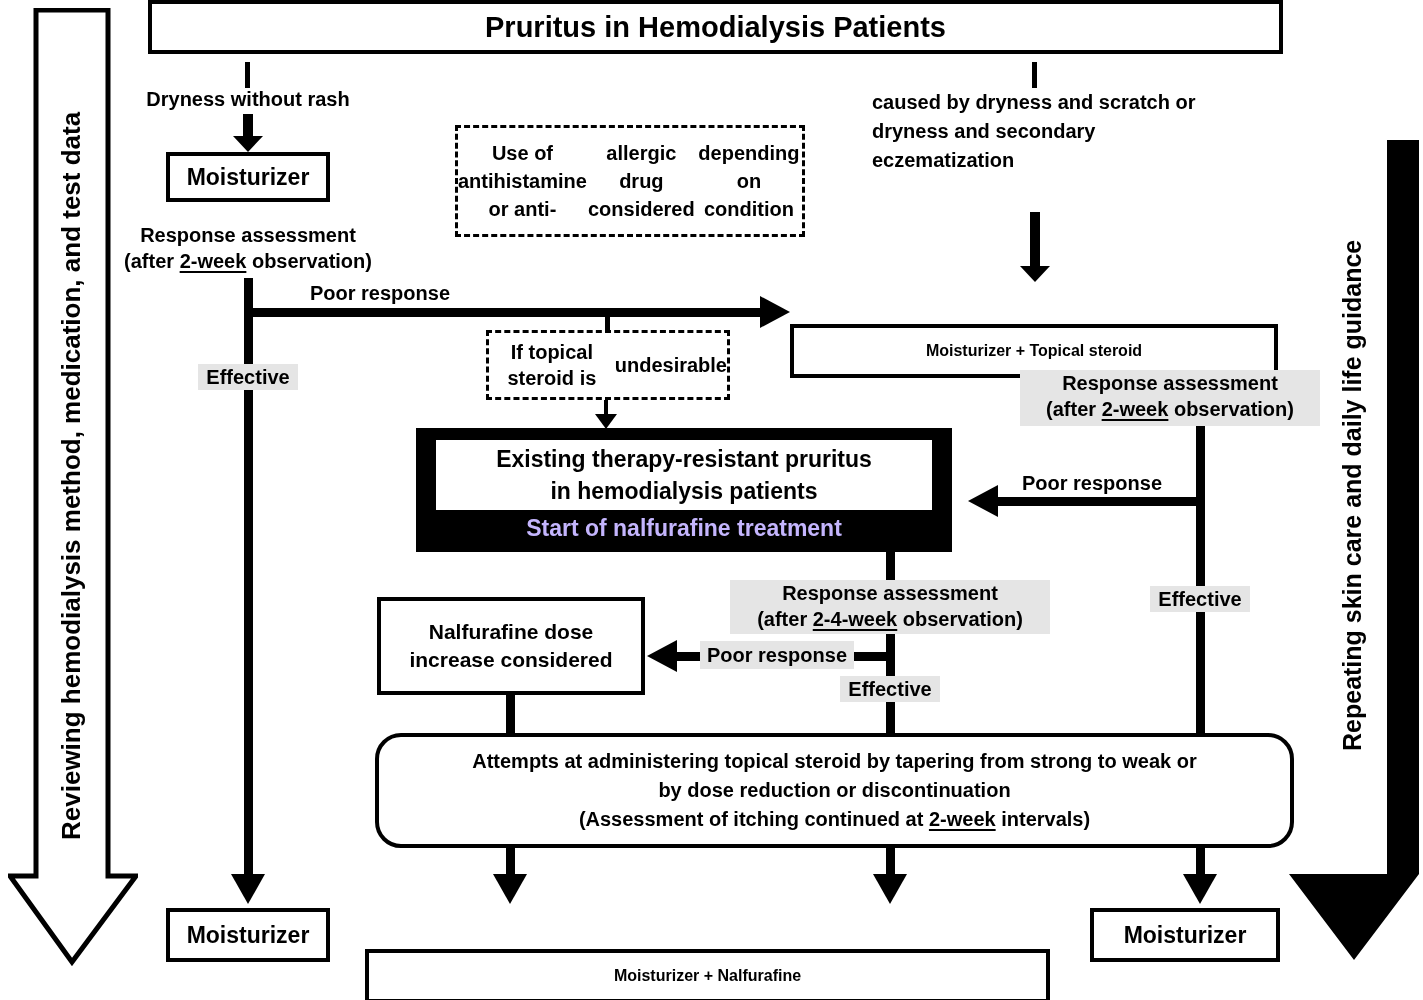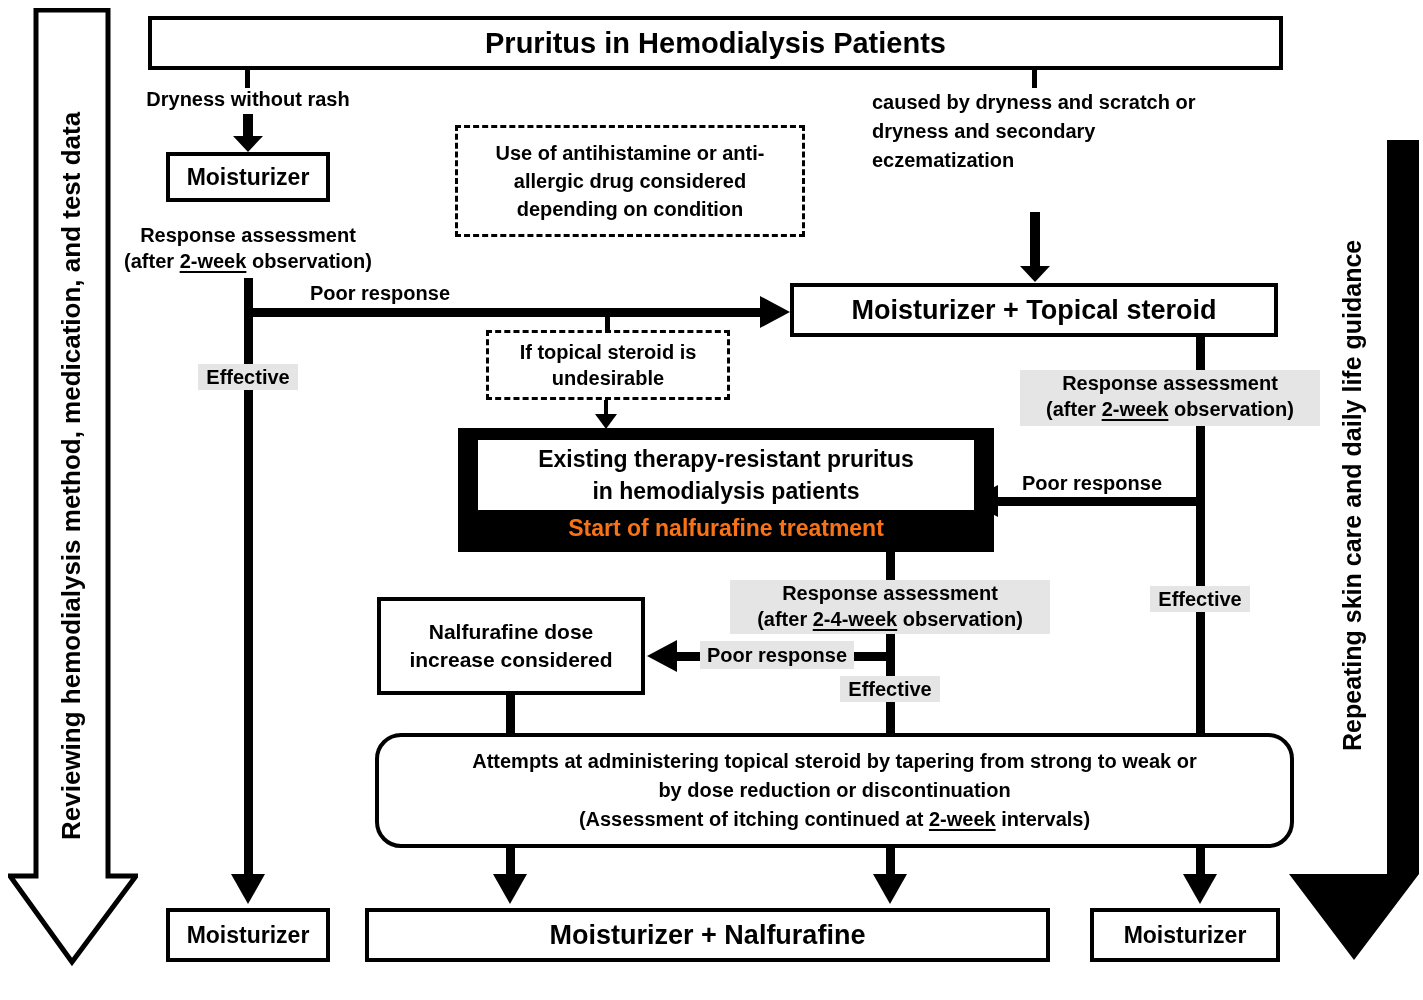--- a/index.html
+++ b/index.html
@@ -1,44 +1,44 @@
 <!DOCTYPE html>
 <html><head>
 <meta charset="utf-8">
 <style>
   * { margin:0; padding:0; box-sizing:border-box; }
   html,body { background:#fff; }
   body { font-family:"Liberation Sans", sans-serif; }
   .stage { position:relative; width:1423px; height:1000px; background:#fff; color:#000; font-weight:bold; overflow:hidden; }
   .abs { position:absolute; }
   .box { border:4px solid #000; background:#fff; display:flex; flex-direction:column; align-items:center; justify-content:center; text-align:center; z-index:2; }
-  .dashedbox { border:3px dashed #000; background:#fff; display:flex; flex-direction:column; align-items:center; justify-content:center; text-align:center; z-index:2; }
+  .dashedbox { border:3px dashed #000; background:#fff; display:flex; flex-direction:row; align-items:center; justify-content:center; text-align:center; z-index:2; }
   .vline { background:#000; z-index:1; }
   .hline { background:#000; z-index:1; }
   .chip { background:#e5e5e5; z-index:3; display:flex; align-items:center; justify-content:center; text-align:center; }
   .label { z-index:3; text-align:center; }
   .ah-down { width:0; height:0; border-left:17px solid transparent; border-right:17px solid transparent; border-top:30px solid #000; z-index:1; }
   .ah-down-sm { width:0; height:0; border-left:15px solid transparent; border-right:15px solid transparent; border-top:16px solid #000; z-index:1; }
   .ah-down-xs { width:0; height:0; border-left:11px solid transparent; border-right:11px solid transparent; border-top:15px solid #000; z-index:1; }
   .ah-left { width:0; height:0; border-top:16px solid transparent; border-bottom:16px solid transparent; border-right:30px solid #000; z-index:1; }
   .ah-right { width:0; height:0; border-top:16px solid transparent; border-bottom:16px solid transparent; border-left:30px solid #000; z-index:1; }
   .vdash { border-left:4px dashed #000; z-index:1; }
   .vtext { writing-mode:vertical-rl; transform:rotate(180deg); display:flex; align-items:center; justify-content:center; text-align:center; z-index:2; }
   u { text-underline-offset:3px; }
   .f20 { font-size:20px; line-height:26px; }
   .f21 { font-size:21px; line-height:28px; }
   .f23 { font-size:23px; }
-  .f24 { font-size:27px; }
+  .f24 { font-size:16px;margin-top:41px; }
 </style>
 </head>
 <body>
 
 <div class="stage">
 
-  <div class="abs box" style="left:148px; top:16px; width:1135px; height:54px; font-size:29px;">
+  <div class="abs box" style="left:148px; top:0; width:1135px; height:54px; font-size:29px;">
     <span>Pruritus in Hemodialysis Patients</span>
   </div>
 
   <svg class="abs" style="left:8px; top:8px; z-index:0;" width="130" height="958" viewBox="0 0 130 958">
     <polygon points="28,2 100,2 100,868 128,868 64,954 2,868 28,868" fill="#ffffff" stroke="#000000" stroke-width="5"></polygon>
   </svg>
   <div class="abs vtext" style="left:40px; top:20px; width:62px; height:912px; font-size:26px;">Reviewing hemodialysis method, medication, and test data</div>
 
   <svg class="abs" style="left:1287px; top:140px; z-index:0;" width="134" height="824" viewBox="0 0 134 824">
     <polygon points="100,0 132,0 132,734 67,820 2,734 100,734" fill="#000000"></polygon>
@@ -99,26 +99,26 @@
     <div><span>(after </span><u>2-week</u><span> observation)</span></div>
   </div>
 
   <div class="abs vline" style="left:1196px; top:337px; width:9px; height:396px;"></div>
   <div class="abs chip f20" style="left:1150px; top:586px; width:100px; height:26px;">Effective</div>
 
   <div class="abs label f20" style="left:1012px; top:470px; width:160px;">Poor response</div>
   <div class="abs hline" style="left:998px; top:497px; width:198px; height:9px;"></div>
   <div class="abs ah-left" style="left:968px; top:485px;"></div>
 
-  <div class="abs" style="left:458px; top:428px; width:536px; height:124px; background:#000; z-index:2;">
+  <div class="abs" style="left:416px; top:428px; width:536px; height:124px; background:#000; z-index:2;">
     <div class="abs" style="left:20px; top:12px; width:496px; height:70px; background:#fff; display:flex; flex-direction:column; align-items:center; justify-content:center; text-align:center; font-size:23px; line-height:32px;">
       <div>Existing therapy-resistant pruritus</div>
       <div>in hemodialysis patients</div>
     </div>
-    <div class="abs" style="left:0; top:87px; width:536px; height:32px; color:#f97316; text-align:center; font-size:23px;">Start of nalfurafine treatment</div>
+    <div class="abs" style="left:0; top:87px; width:536px; height:32px; color:#c4b5fd; text-align:center; font-size:23px;">Start of nalfurafine treatment</div>
   </div>
 
   <div class="abs vline" style="left:886px; top:552px; width:9px; height:181px;"></div>
   <div class="abs chip label f20" style="left:730px; top:580px; width:320px; height:54px; display:block;">
     <div>Response assessment</div>
     <div><span>(after </span><u>2-4-week</u><span> observation)</span></div>
   </div>
 
   <div class="abs hline" style="left:677px; top:652px; width:209px; height:9px;"></div>
   <div class="abs ah-left" style="left:647px; top:640px;"></div>

